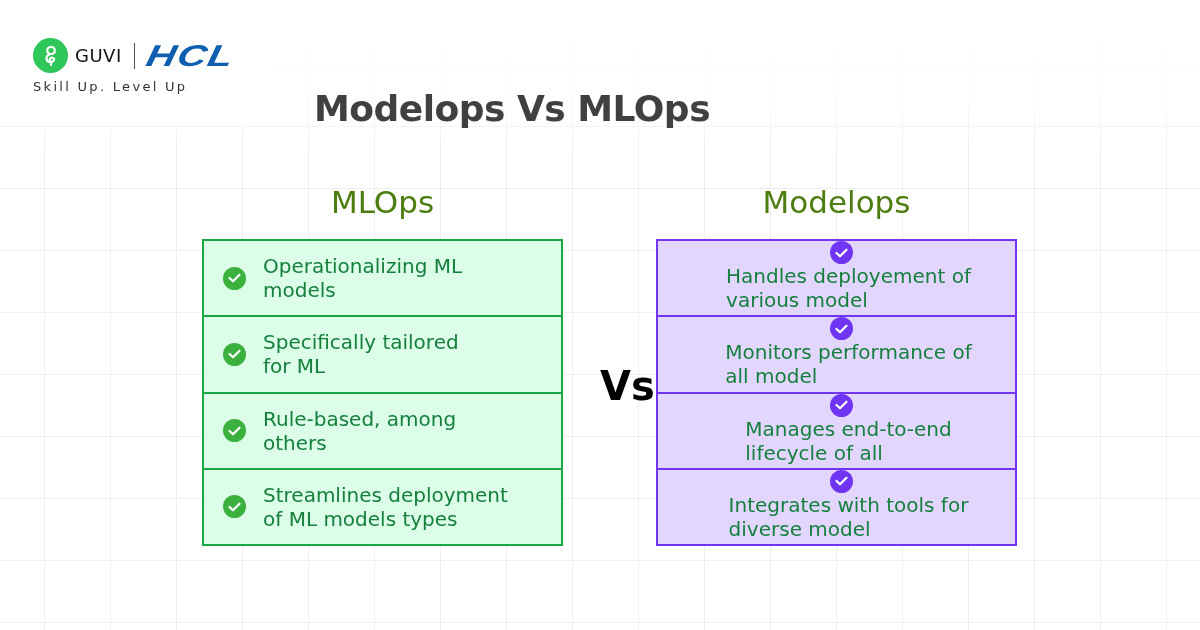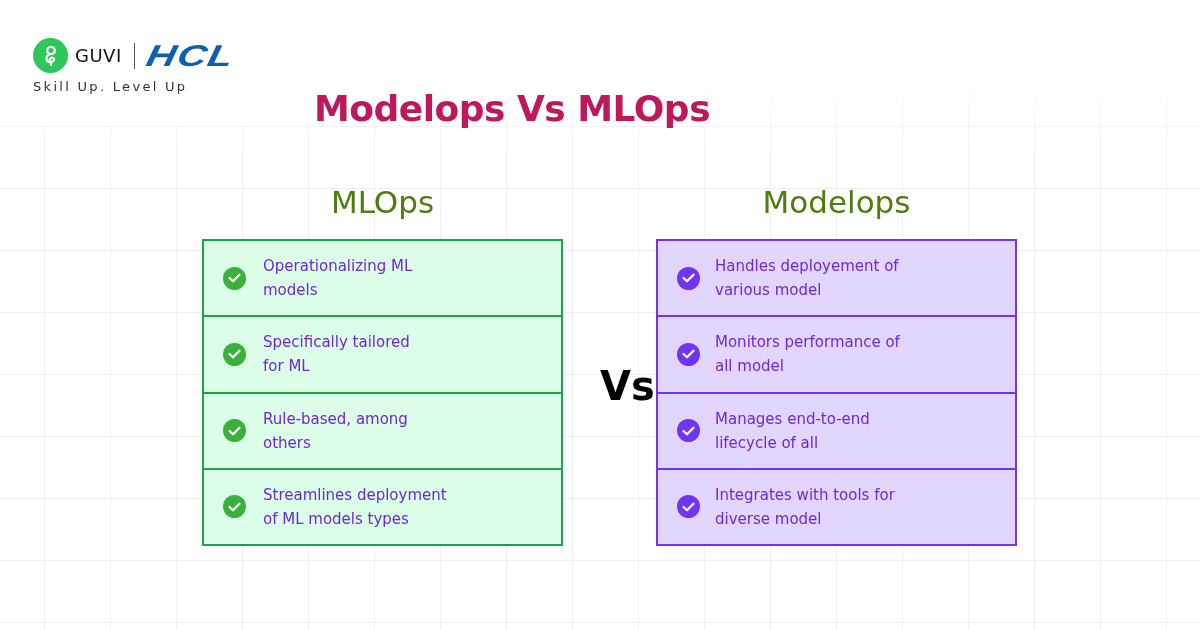--- a/index.html
+++ b/index.html
@@ -39,21 +39,21 @@
       letter-spacing: 1px; transform: skewX(-12deg) scaleX(1.35); transform-origin: left center;
       font-family: "Liberation Sans", sans-serif;
     }
     .tagline {
       position: absolute; left: 33px; top: 79px; font-size: 13px; letter-spacing: 2.3px; color: #333;
       font-family: "DejaVu Sans", sans-serif;
     }
 
     .main-title {
       position: absolute; left: 0; width: 1024px; top: 88px; text-align: center;
-      font-size: 36px; font-weight: bold; color: #be185d; font-family: "DejaVu Sans", sans-serif;
+      font-size: 36px; font-weight: bold; color: #404040; font-family: "DejaVu Sans", sans-serif;
       letter-spacing: -0.5px;
     }
 
     .col-heading {
       position: absolute; top: 184px; font-size: 31px; color: #4d7c0f; text-align: center;
       font-family: "DejaVu Sans", sans-serif;
     }
     .col-heading.left { left: 202px; width: 361px; }
     .col-heading.right { left: 656px; width: 361px; }
 
@@ -62,32 +62,32 @@
       display: flex; flex-direction: column;
     }
     .panel.left { left: 202px; background: #dcfde8; border: 2px solid #17a744; }
     .panel.right { left: 656px; background: #e2d6ff; border: 2px solid #7035f2; }
 
     .row {
       flex: 1; display: flex; align-items: center; padding-left: 19px; padding-right: 10px;
       border-bottom: 2px solid;
     }
     .panel.left .row { border-color: #17a744; }
-    .panel.right .row { border-color: #7035f2; }
+    .panel.right .row { border-color: #7035f2; flex-direction: column; }
     .row:last-child { border-bottom: none; }
 
     .check {
       width: 23px; height: 23px; border-radius: 50%; flex-shrink: 0;
       display: flex; align-items: center; justify-content: center;
     }
     .panel.left .check { background: #3ab13d; }
     .panel.right .check { background: #7035f2; }
 
     .row-text {
-      margin-left: 17px; font-size: 15px; line-height: 24px; color: #6d28d9;
+      margin-left: 17px; font-size: 20px; line-height: 24px; color: #15803d;
       font-family: "DejaVu Sans", sans-serif; white-space: pre-line;
     }
     .panel.right .row-text { margin-left: 15px; }
 
     .vs {
       position: absolute; left: 581px; width: 93px; top: 363px; text-align: center;
       font-size: 40px; font-weight: bold; color: #000; font-family: "DejaVu Sans", sans-serif;
     }
   </style>
 </head>

